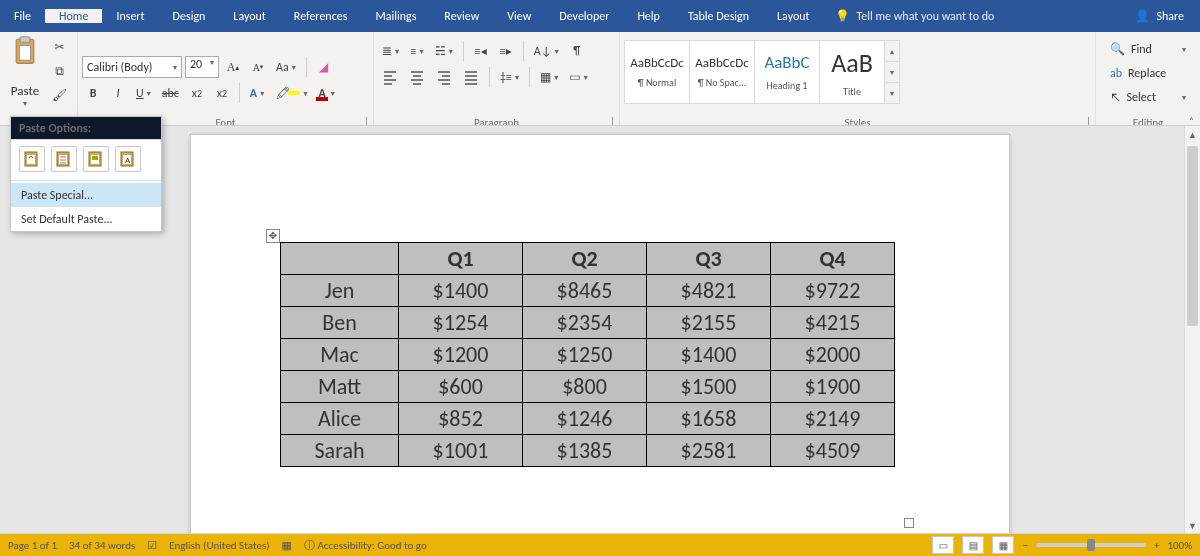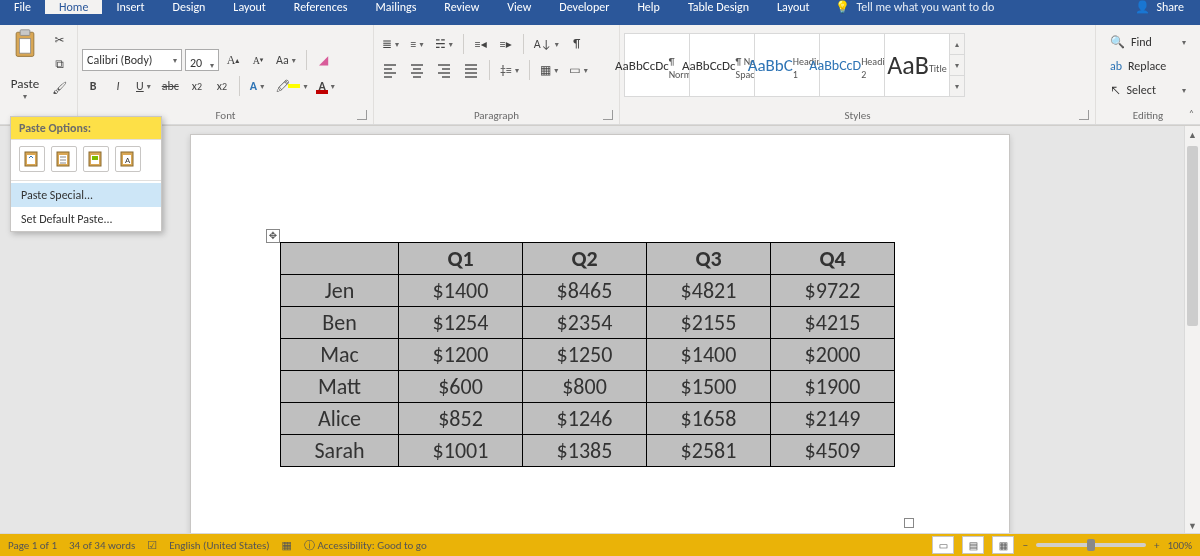--- a/index.html
+++ b/index.html
@@ -1,62 +1,62 @@
 <!DOCTYPE html>
 <html><head>
 <meta charset="utf-8">
 <style>
 html,body{margin:0;padding:0;font-family:"Segoe UI","Calibri",Arial,sans-serif;font-size:12px;color:#333;background:#fff;overflow:hidden;width:1200px;height:556px}
 *{box-sizing:border-box}
 
 
-.tabs{height:25px;background:#2b579a;display:flex;align-items:flex-start;color:#fff;font-size:12px}
+.tabs{height:32px;background:#2b579a;display:flex;align-items:center;color:#fff;font-size:12px}
 .tab{padding:0 14px;display:flex;align-items:center;cursor:pointer;white-space:nowrap}
 .tab.active{background:#f3f2f1;color:#2b579a}
 .tell-me{display:flex;align-items:center;gap:6px;padding:0 12px;color:#e6ecf5}
 .tell-me .bulb{color:#fff}
 .spacer{flex:1}
 .share{padding:0 16px;display:flex;align-items:center;gap:6px}
 
 
 .ribbon{height:100px;background:#f3f2f1;border-bottom:1px solid #d9d9d9;display:flex;position:relative}
 .group{border-right:1px solid #e1dfdd;display:flex;flex-direction:column;padding:2px 4px 0 4px;position:relative}
 .group-label{position:absolute;bottom:2px;left:0;right:0;text-align:center;font-size:11px;color:#6b6b6b}
 .group-dlg{position:absolute;bottom:4px;right:6px;width:10px;height:10px;border:1px solid #9a9a9a;border-top:none;border-left:none;cursor:pointer}
 .row{display:flex;align-items:center;gap:3px;height:26px}
 .btn,.icon-btn{display:inline-flex;align-items:center;justify-content:center;height:22px;min-width:22px;padding:0 3px;cursor:pointer;color:#444;border:1px solid transparent;border-radius:2px}
 .dd::after{content:"▾";font-size:8px;margin-left:3px;color:#666}
 .sep{width:1px;height:20px;background:#d0cecb;margin:0 3px}
 .font-name{width:100px;height:22px;border:1px solid #ababab;background:#fff;padding:0 4px;font-size:12px;display:flex;align-items:center;justify-content:space-between}
-.font-size{width:34px;height:22px;border:1px solid #ababab;background:#fff;padding:0 4px;font-size:12px;display:flex;align-items:flex-end;justify-content:space-between}
+.font-size{width:34px;height:22px;border:1px solid #ababab;background:#fff;padding:0 4px;font-size:12px;display:flex;align-items:flex-start;justify-content:space-between}
 .caret{font-size:8px;color:#666}
 
 
 .clip-big{width:42px;height:74px;display:flex;flex-direction:column;align-items:center;justify-content:flex-start;padding-top:2px;cursor:pointer}
 .clip-side{display:flex;flex-direction:column;gap:2px;padding-top:2px}
 .clip-wrap{display:flex;gap:2px}
 
 
 .styles-gallery{display:flex;align-items:center;height:74px;gap:0;padding-top:2px}
-.style-item{width:66px;height:64px;border:1px solid #d9d9d9;background:#fff;display:flex;flex-direction:row;align-items:center;justify-content:center;cursor:pointer;margin-left:-1px}
+.style-item{width:66px;height:64px;border:1px solid #d9d9d9;background:#fff;display:flex;flex-direction:column;align-items:center;justify-content:center;cursor:pointer;margin-left:-1px}
 .style-item.first{margin-left:0}
 .style-prev{font-family:Calibri,Arial;color:#333;font-size:13px}
 .style-name{font-size:10px;color:#555;margin-top:6px}
 .style-more{width:16px;height:64px;display:flex;flex-direction:column;border:1px solid #d9d9d9;margin-left:-1px}
 .style-more div{flex:1;display:flex;align-items:center;justify-content:center;font-size:8px;color:#666;cursor:pointer}
 .style-more div+div{border-top:1px solid #d9d9d9}
 
 
 .editing{display:flex;flex-direction:column;gap:2px;padding:4px 6px 0 6px}
 .edit-item{display:flex;align-items:center;gap:6px;height:22px;padding:0 4px;cursor:pointer;font-size:12px;color:#333;border-radius:2px}
 .collapse-caret{position:absolute;right:6px;bottom:4px;font-size:10px;color:#666;cursor:pointer}
 
 
 .paste-dd{position:absolute;left:10px;top:116px;width:152px;background:#fff;border:1px solid #c8c6c4;box-shadow:2px 2px 6px rgba(0,0,0,.25);font-size:12px;z-index:20}
-.paste-dd-header{background:#fde047;color:#6b6b6b;font-weight:600;padding:4px 8px;border-bottom:1px solid #e1dfdd}
+.paste-dd-header{background:#0f172a;color:#6b6b6b;font-weight:600;padding:4px 8px;border-bottom:1px solid #e1dfdd}
 .paste-dd-icons{display:flex;gap:6px;padding:6px 8px}
 .paste-opt{width:26px;height:26px;border:1px solid #c8c6c4;border-radius:2px;display:flex;align-items:center;justify-content:center;cursor:pointer;background:#fff;position:relative}
 .paste-dd-item{padding:5px 10px;cursor:pointer}
 .paste-dd-item.hover{background:#cde6f7}
 .paste-dd-sep{height:1px;background:#e1dfdd;margin:2px 0}
 
 
 .doc-area{position:absolute;left:0;right:0;top:125px;bottom:23px;background:#e6e6e6;overflow:hidden;border-top:1px solid #d0cecb}
 .vscroll{position:absolute;right:0;top:0;bottom:0;width:16px;background:#f3f2f1;border-left:1px solid #dadada}
 .vscroll-thumb{position:absolute;left:2px;right:2px;top:20px;height:180px;background:#cdcdcd;border-radius:2px}
@@ -246,24 +246,20 @@
         </div>
         <div class="style-item">
           <div class="style-prev" style="color:#333;font-size:13px">AaBbCcDc</div>
           <div class="style-name">¶ No Spac...</div>
         </div>
         <div class="style-item">
           <div class="style-prev" style="color:#2e74b5;font-size:17px">AaBbC</div>
           <div class="style-name">Heading 1</div>
         </div>
         <div class="style-item">
-          <div class="style-prev" style="color:#2e74b5;font-size:14px">AaBbCcD</div>
-          <div class="style-name">Heading 2</div>
-        </div>
-        <div class="style-item">
           <div class="style-prev" style="color:#333;font-size:26px">AaB</div>
           <div class="style-name">Title</div>
         </div>
         <div class="style-more">
           <div>▴</div>
           <div>▾</div>
           <div>▾</div>
         </div>
       </div>
     <div class="group-label">Styles</div>

